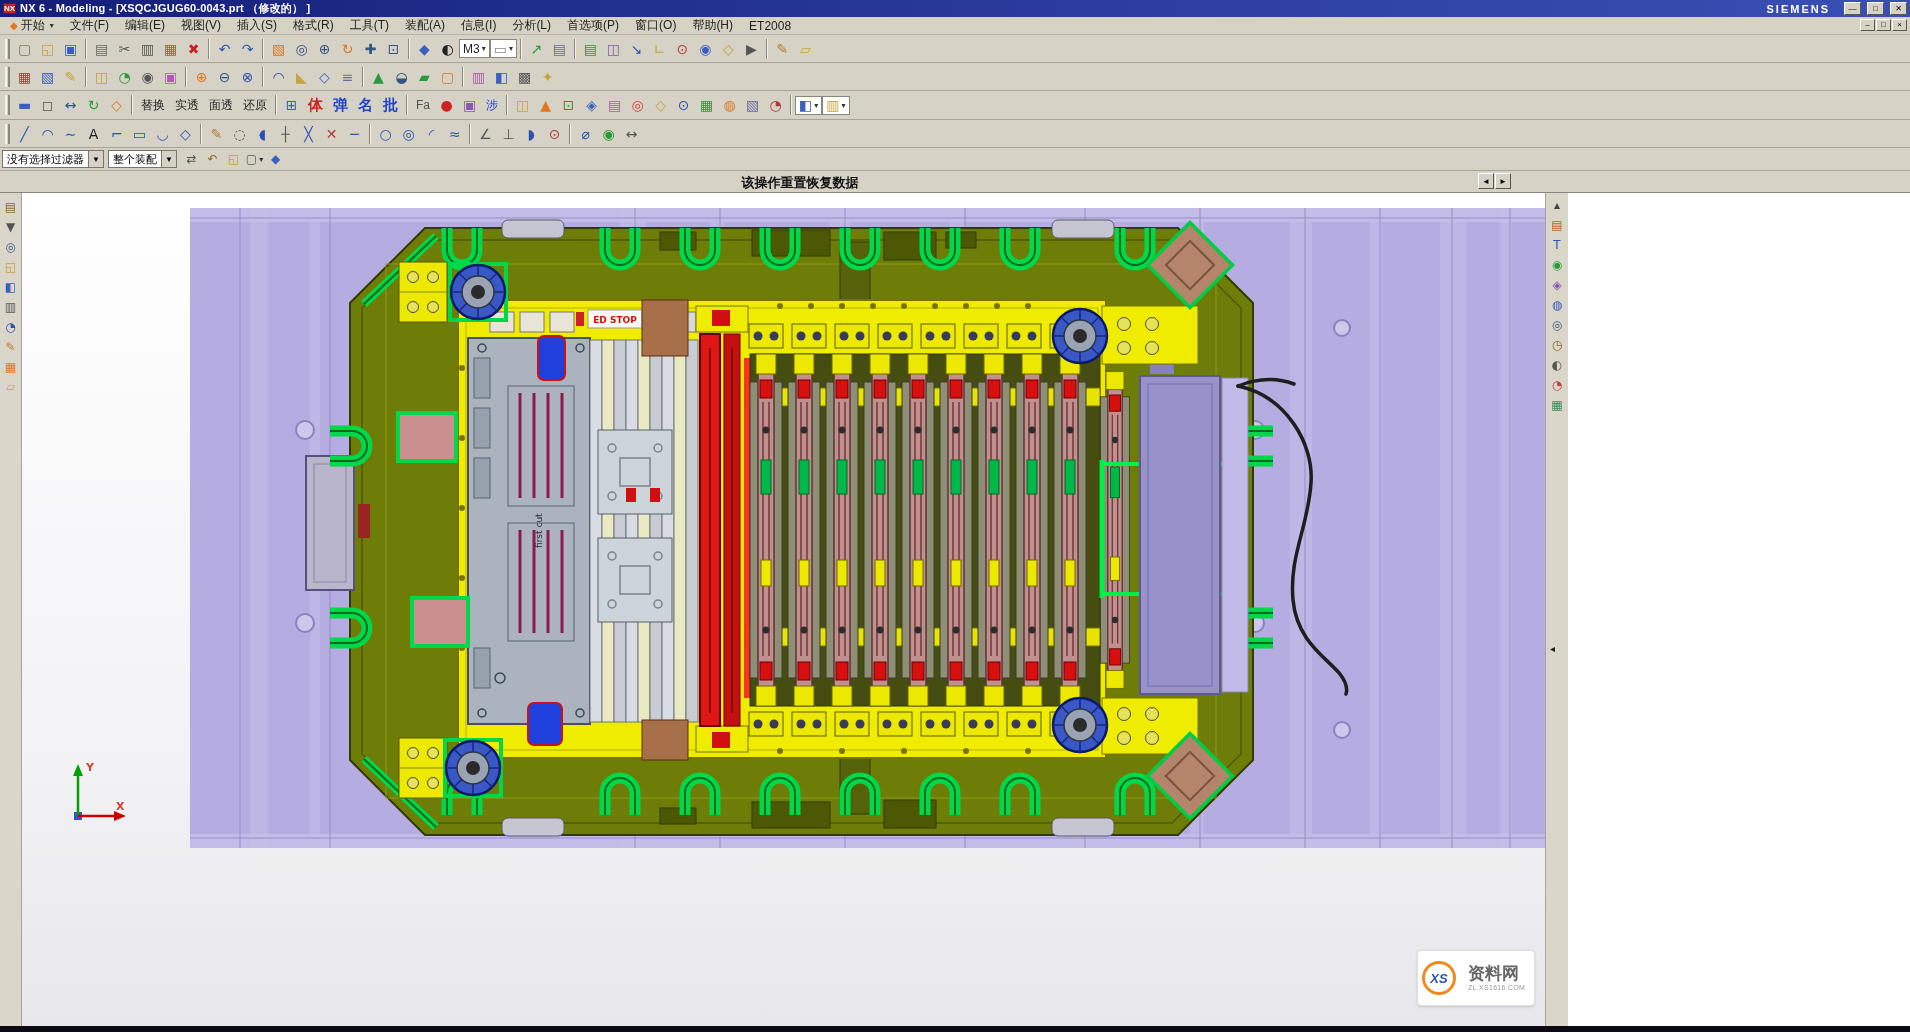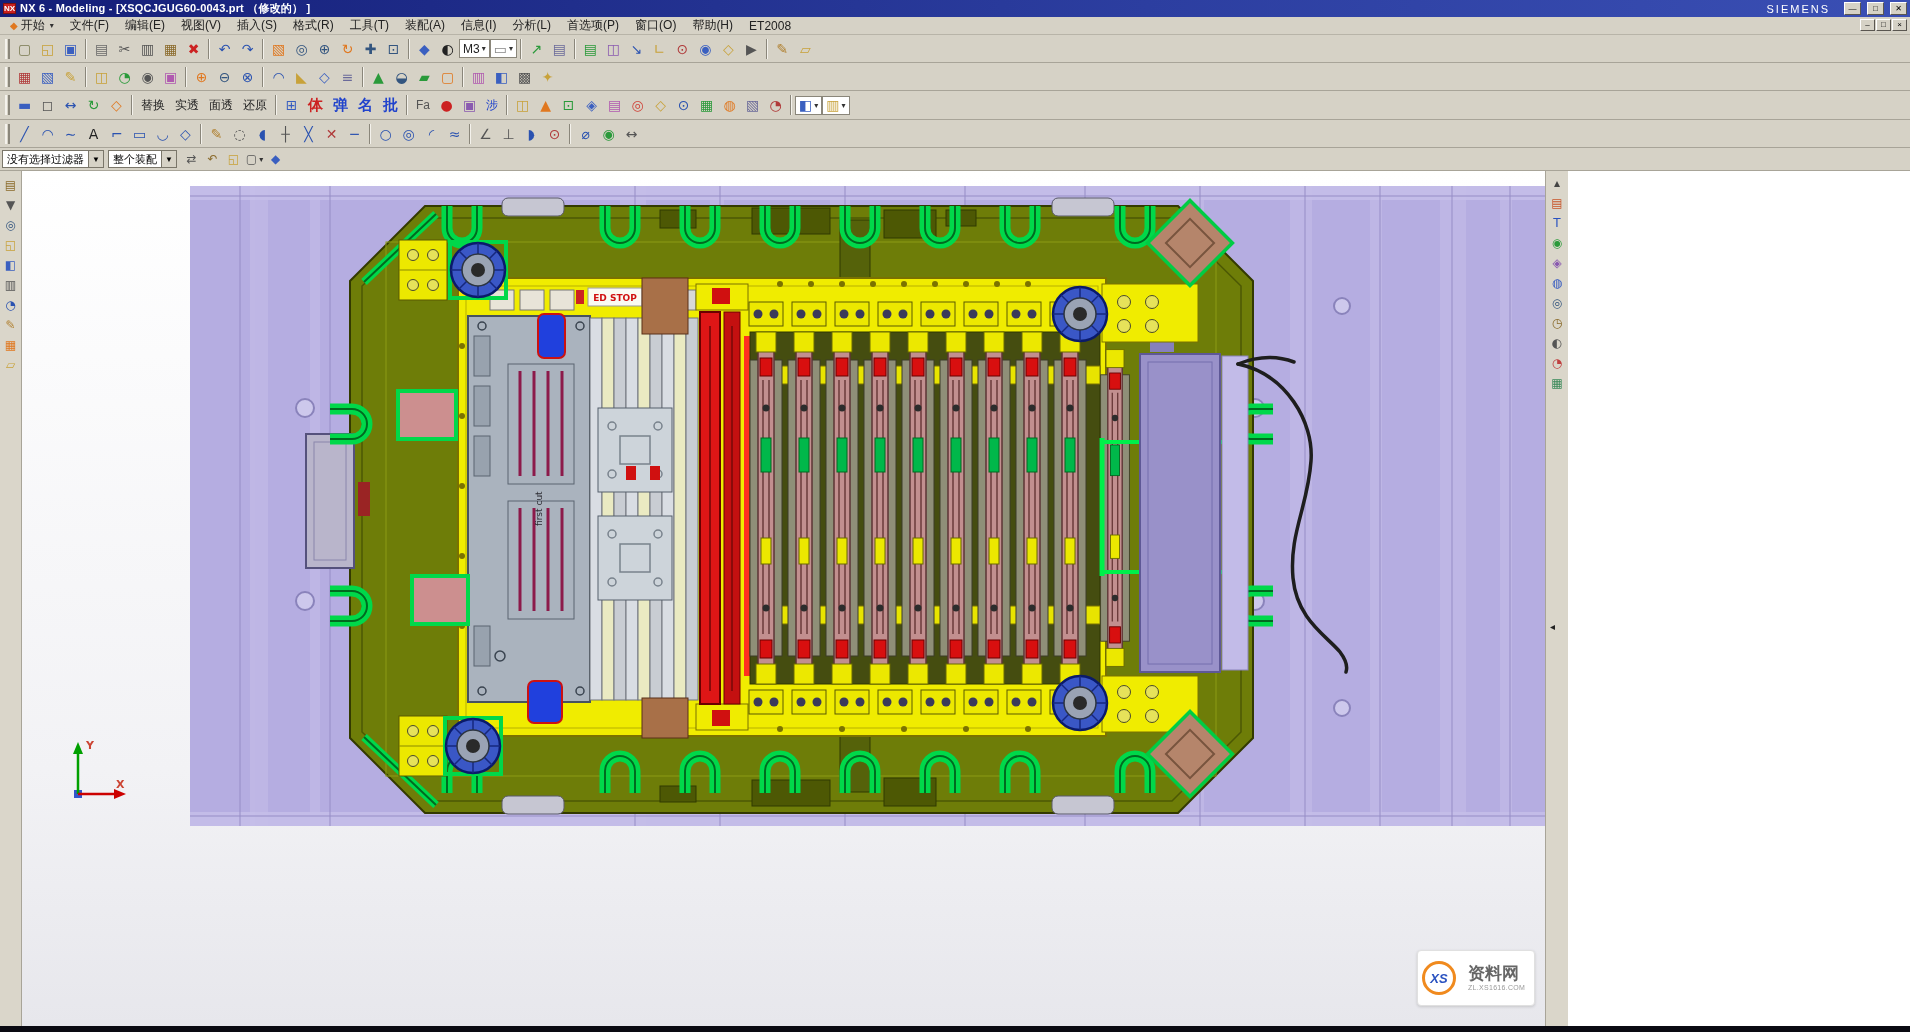--- a/index.html
+++ b/index.html
@@ -7,21 +7,21 @@
     font-family:"Liberation Sans","DejaVu Sans",sans-serif; background:#fff; }
   #app { width:1910px; height:1032px; display:flex; flex-direction:column; }
 
   
   .title-bar { height:17px; background:linear-gradient(90deg,#141e78,#2c3ea0 60%,#3a4fb4);
     display:flex; align-items:center; color:#fff; font-size:11px; padding:0 3px; flex:0 0 auto; }
   .nx-logo { width:13px; height:11px; background:#c81f1f; color:#fff; font-size:8px; font-weight:bold;
     display:flex; align-items:center; justify-content:center; margin-right:4px; border:1px solid #7a1010; }
   .title-text { font-weight:bold; letter-spacing:.2px; }
   .title-right { margin-left:auto; display:flex; align-items:center; gap:6px; }
-  .brand { font-weight:normal; letter-spacing:2px; font-size:11px; margin-right:8px; }
+  .brand { font-weight:bold; letter-spacing:2px; font-size:11px; margin-right:8px; }
   .win-btn { width:17px; height:13px; background:#d6d2c6; color:#000; font-size:8px; line-height:11px;
     text-align:center; border:1px solid; border-color:#fff #5a5650 #5a5650 #fff; }
 
   
   .menu-bar { height:18px; background:#d6d2c6; display:flex; align-items:center; font-size:12px;
     border-bottom:1px solid #b8b4a8; padding:0 2px; flex:0 0 auto; position:relative; }
   .start-btn { display:flex; align-items:center; gap:3px; padding:0 6px; height:16px; }
   .start-glyph { color:#e07820; font-size:10px; }
   .menu-bar .tb-btn.txt { padding:1px 7px; height:16px; font-size:12px; }
   .mdi-controls { position:absolute; right:3px; top:2px; display:flex; gap:1px; }
@@ -565,20 +565,27 @@
         <span class="tb-btn">
           <span class="glyph" style="color: rgb(85, 85, 85);">▢</span>
           <span class="drop">▾</span>
         </span>
         <span class="tb-btn">
           <span class="glyph" style="color: rgb(58, 95, 192);">◆</span>
         </span>
       </span>
   </div>
 
+  <div class="prompt-bar">
+    <span class="prompt-msg">该操作重置恢复数据</span>
+    <span class="prompt-scroll">
+      <span class="scroll-btn">◄</span>
+      <span class="scroll-btn">►</span>
+    </span>
+  </div>
 
   <div class="main">
 
     <div class="left-strip strip" style="flex-direction:column">
         <span class="tb-btn">
           <span class="glyph" style="color: rgb(138, 106, 42);">▤</span>
         </span>
         <span class="tb-btn">
           <span class="glyph" style="color: rgb(85, 85, 85);">▼</span>
         </span>

